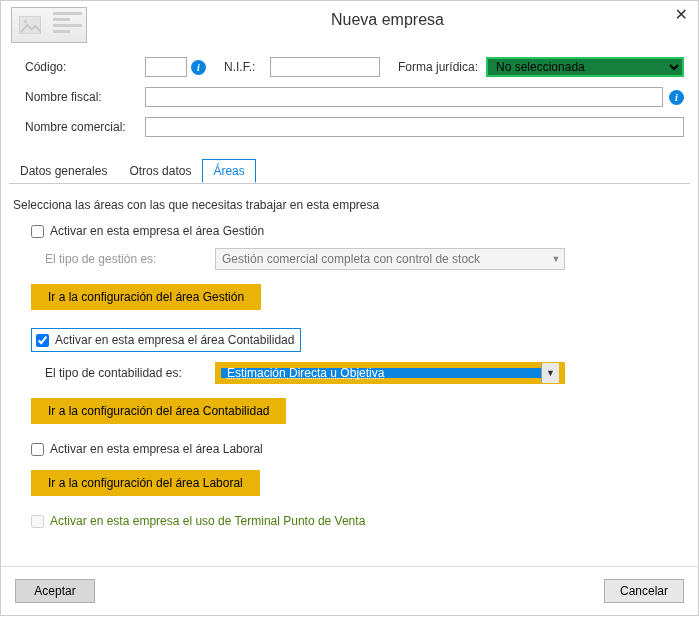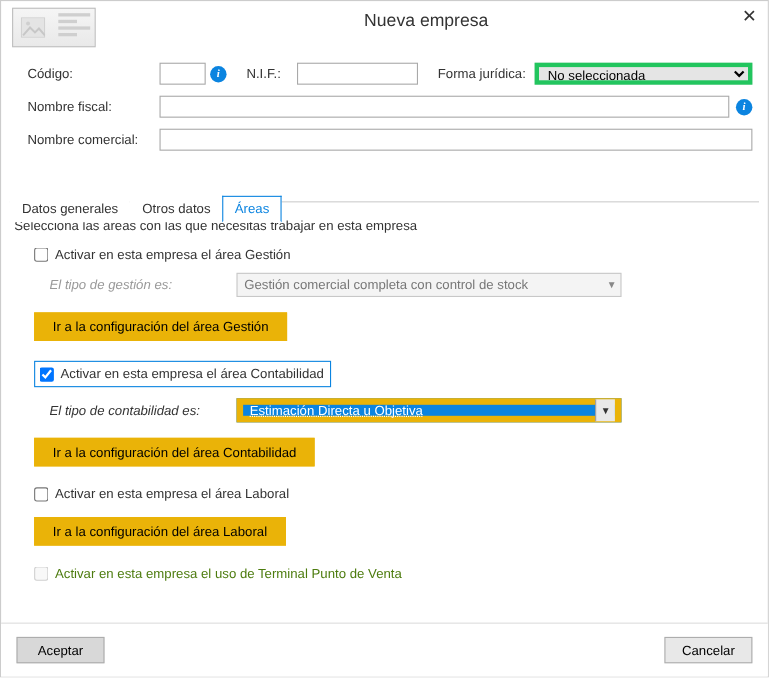--- a/index.html
+++ b/index.html
@@ -15,35 +15,35 @@
     .close { position:absolute; right:10px; top:4px; font-size:16px; cursor:pointer; font-family: Arial; }
     .form-area { padding: 14px 14px 8px 24px; }
     .row { display:flex; align-items:center; margin-bottom:10px; }
     .row label { color:#333; }
     .lbl-codigo { width:120px; }
     .in-codigo { width:42px; height:20px; padding:1px 3px; border:1px solid #a9a9a9; }
     .info-icon { width:15px; height:15px; border-radius:50%; background:#0b84e0; color:#fff; display:inline-flex; align-items:center; justify-content:center; font-weight:bold; font-size:10px; margin-left:4px; font-style: italic; font-family: Georgia, serif;}
     .lbl-nif { margin-left:18px; width:46px; }
     .in-nif { width:110px; height:20px; border:1px solid #a9a9a9; padding:1px 3px; }
     .lbl-forma { margin-left:18px; width:88px; }
-    .sel-forma { flex:1; height:20px; border:4px solid #22c55e; background:#e5e5e5; padding-left:4px; }
+    .sel-forma { flex:1; height:20px; border:2px solid #22c55e; background:#15803d; padding-left:4px; }
     .row2 label{ width:120px; }
     .in-nombre { flex:1; height:20px; border:1px solid #a9a9a9; padding:1px 3px; }
     .info-right { margin-left:6px; }
     .tabs { display:flex; border-bottom:1px solid #ccc; margin: 4px 8px 0 8px; }
-    .tab { padding:4px 10px; border:1px solid transparent; border-bottom:none; background:#fff; cursor:pointer; position:relative; top:19px; }
+    .tab { padding:4px 10px; border:1px solid transparent; border-bottom:none; background:#fff; cursor:pointer; position:relative; top:0; }
     .tab.active { border:1px solid #0b84e0; border-bottom:1px solid #fff; color:#0b84e0; }
     .tab-content { padding: 14px 8px 20px 8px; min-height: 380px; }
     .intro { margin: 0 0 12px 4px; }
     .section { margin-left: 22px; margin-bottom: 18px; }
     .chk-row { display:flex; align-items:center; margin-bottom:10px; }
     .chk-row input[type=checkbox]{ margin:0 6px 0 0; width:13px; height:13px; }
     .highlight { border:1px solid #0b84e0; padding:4px 6px 4px 4px; display:inline-flex; align-items:center; }
     .subrow { display:flex; align-items:center; margin: 0 0 14px 14px; }
-    .sublabel { width: 170px; font-style: italic; }
+    .sublabel { width: 170px; }
     .sublabel.disabled { color:#999; }
     .sel-gestion { width:350px; height:22px; border:1px solid #c8c8c8; background:#f4f4f4; color:#777; padding-left:6px; display:flex; align-items:center; justify-content:space-between; }
     .sel-arrow { width:16px; text-align:center; color:#888; font-size:9px; }
     .sel-conta { width:350px; height:22px; background:#0b84e0; color:#fff; display:flex; align-items:center; padding-left:6px; border:6px solid #eab308; }
     .sel-conta .txt { flex:1; text-decoration: underline dotted; }
     .sel-conta .btn-arrow { width:18px; height:20px; background:#e8e8e8; color:#333; display:flex; align-items:center; justify-content:center; border-left:1px solid #999; font-size:9px; }
     .cfg-btn { margin-left:0; padding:5px 16px; border:1px solid #eab308; background:#eab308; cursor:pointer; }
     .disabled-text { color:#4d7c0f; }
     .footer { display:flex; justify-content:space-between; gap:10px; padding:12px 14px; border-top:1px solid #ddd; background:#fff; }
     .footer button { width:80px; height:24px; border:1px solid #adadad; background:#e8e8e8; cursor:pointer; }

